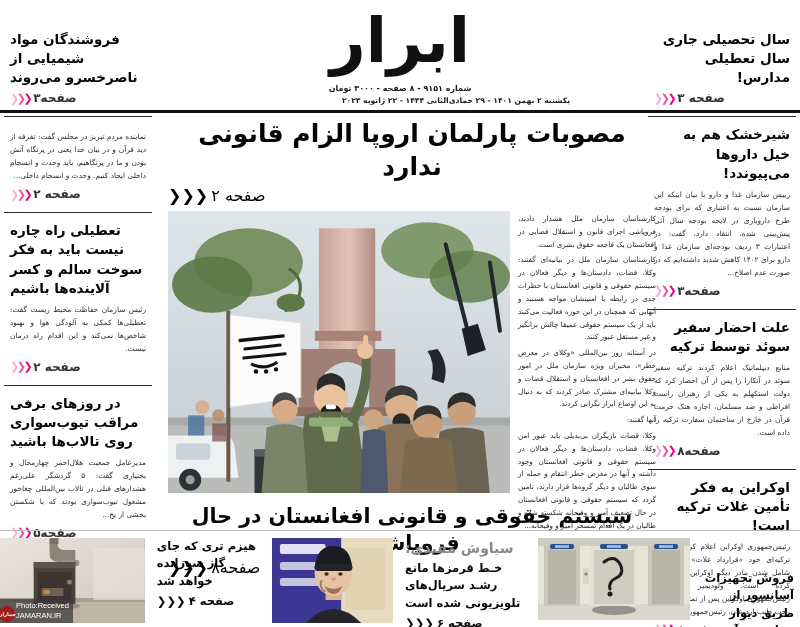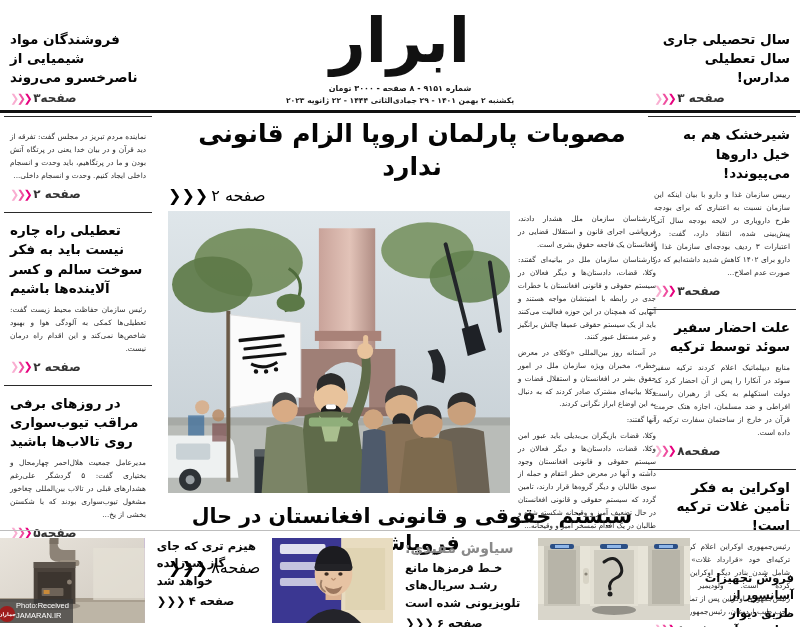--- a/index.html
+++ b/index.html
@@ -50,21 +50,21 @@
     font-weight: bold;
     color: #1a1a1a;
     direction: rtl;
     white-space: nowrap;
   }
   .date-line {
     position: absolute;
     top: 96px; left: 50%;
     transform: translateX(-50%);
     width: 340px;
-    text-align: center;
+    text-align: right;
     font-size: 7.6px;
     font-weight: bold;
     color: #1a1a1a;
     direction: rtl;
     white-space: nowrap;
   }
 
   
   .rule-thick {
     position: absolute;

